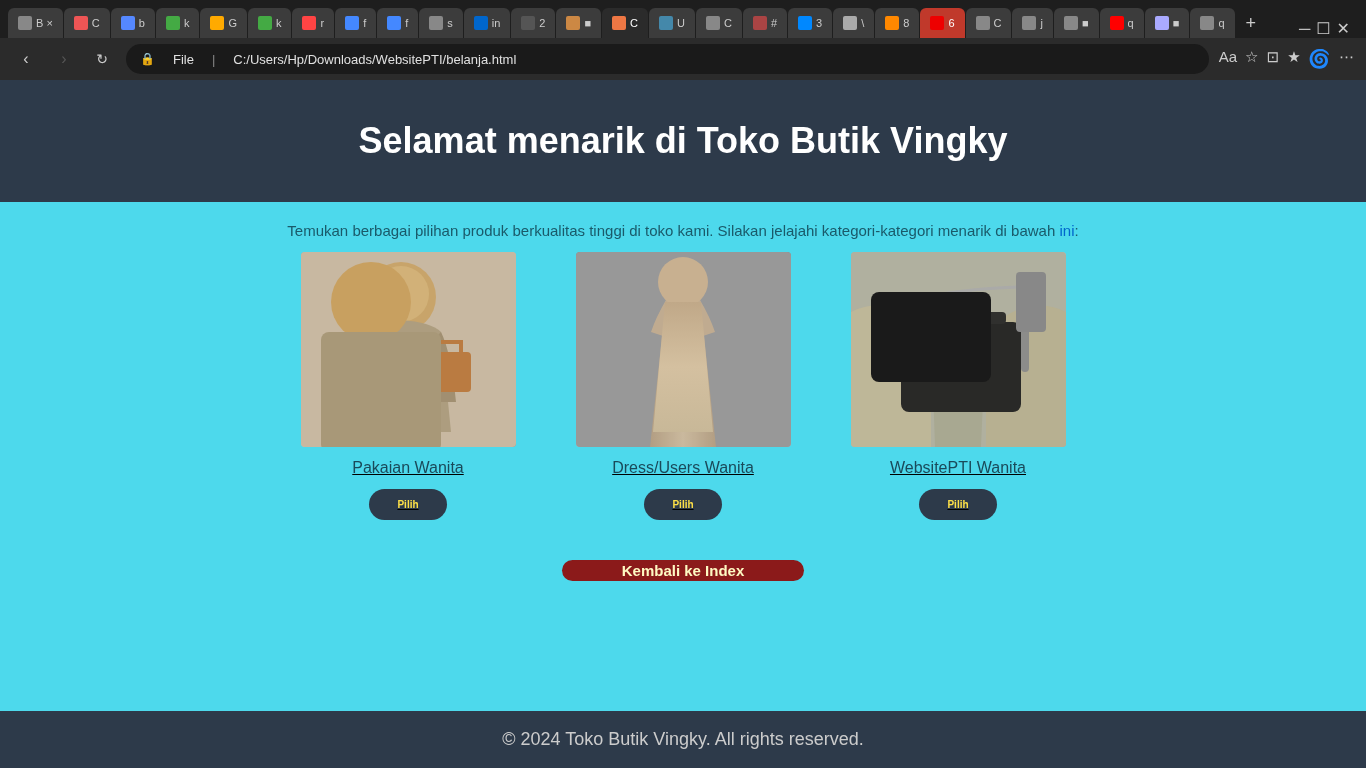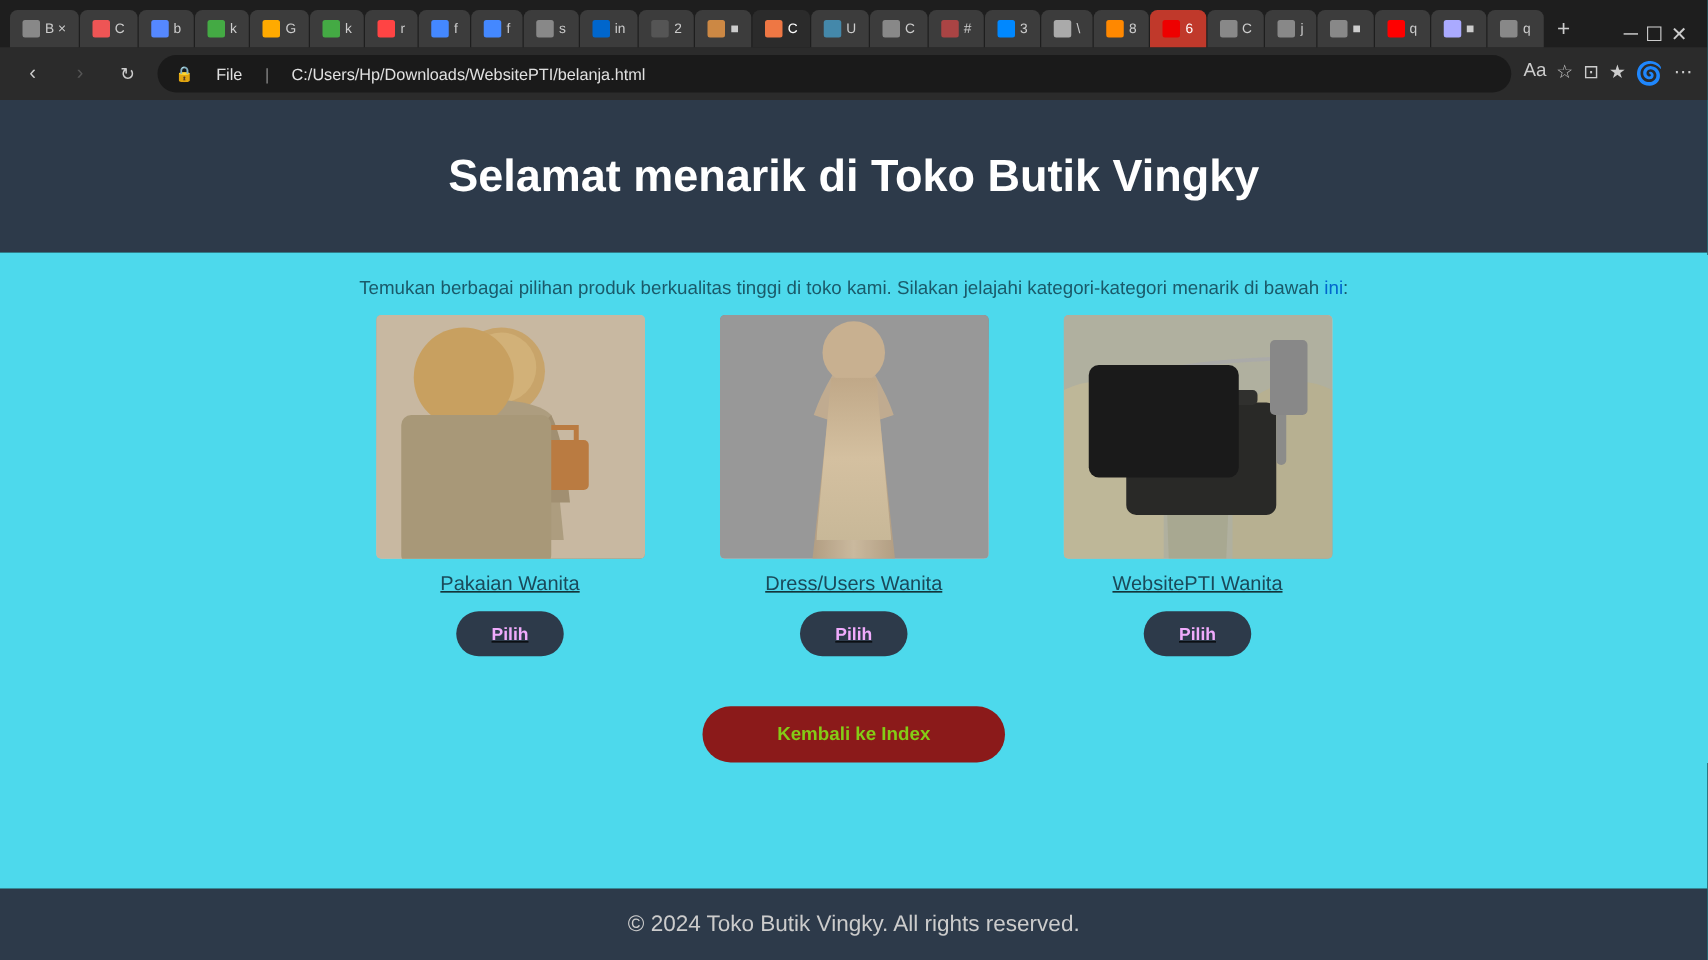--- a/index.html
+++ b/index.html
@@ -210,34 +210,34 @@
       border-radius: 4px;
     }
 
     .category-name {
       color: #1a4a5a;
       font-size: 16px;
       font-weight: normal;
     }
     .pilih-btn {
       background: #2d3a4a;
-      color: #f0abfc;
+      color: #fde047;
       border: none;
       border-radius: 20px;
       padding: 10px 28px;
-      font-size: 14px;
+      font-size: 10px;
       cursor: pointer;
       font-weight: bold;
     }
     .kembali-btn {
       background: #8b1a1a;
-      color: #84cc16;
+      color: #fef9c3;
       border: none;
       border-radius: 25px;
-      padding: 14px 60px;
+      padding: 2px 60px;
       font-size: 15px;
       font-weight: bold;
       cursor: pointer;
       margin-top: 10px;
     }
 
     
     .site-footer {
       background: #2d3a4a;
       text-align: center;

